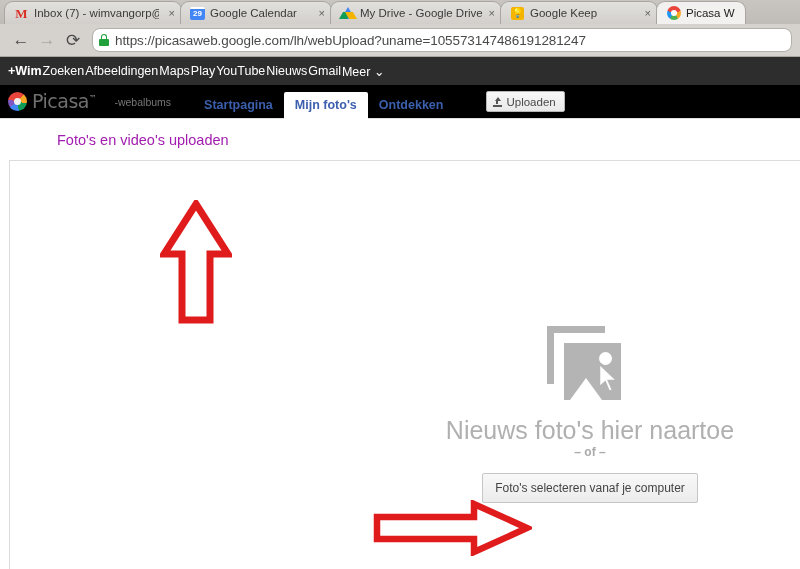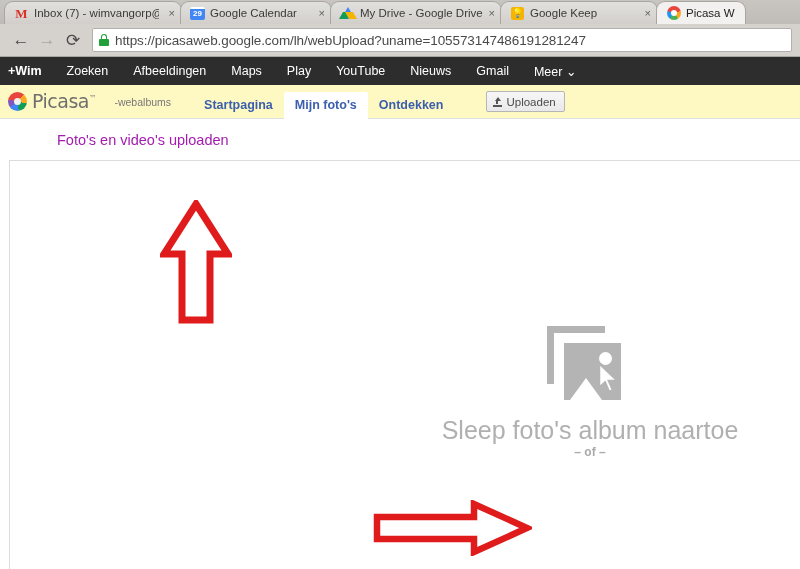--- a/index.html
+++ b/index.html
@@ -107,21 +107,21 @@
     cursor: pointer;
     color: #4a4a4a;
     user-select: none;
   }
   .nav-btn.disabled { color: #a8a5a1; }
   #omnibox {
     flex: 1;
     height: 24px;
     background: #ffffff;
     border: 1px solid #b4b1ad;
-    border-radius: 2px;
+    border-radius: 8px;
     margin-left: 6px;
     display: flex;
     align-items: center;
     padding: 0 6px;
     font-size: 13.5px;
     color: #444;
   }
   .lock-icon {
     width: 10px; height: 12px;
     position: relative;
@@ -132,31 +132,31 @@
   .lock-icon .shackle { position:absolute; top:0; left:2px; width:6px;height:6px; border:1.6px solid #22a03c; border-bottom:none; border-radius:3px 3px 0 0;}
   #url-text { letter-spacing: -0.1px; color:#4a4a4a; }
 
   
   #gbar {
     height: 28px;
     background: #2d2d2d;
     display: flex;
     align-items: center;
     padding-left: 8px;
-    gap: 25px;
+    gap: 1px;
     font-size: 12.5px;
     color: #ffffff;
   }
   #gbar a { color:#ffffff; text-decoration:none; cursor:pointer; white-space:nowrap;}
   #gbar a.plus { font-weight: bold; }
 
   
   #picasa-header {
     height: 34px;
-    background: #fef9c3;
+    background: #000000;
     border-bottom: 1px solid #e0e0e0;
     display: flex;
     align-items: center;
     padding-left: 8px;
     position: relative;
   }
   #picasa-logo-wrap { display:flex; align-items:center; gap:5px; }
   .shutter {
     width: 19px; height: 19px; border-radius:50%;
     position: relative; overflow:hidden;
@@ -409,22 +409,23 @@
       <div class="photo-icon">
         <span class="back"></span>
         <span class="front"></span>
         <span class="cursor">
           <svg width="22" height="32" viewBox="0 0 22 32">
             <polygon points="0,0 0,25 6,19.5 10,29 14,27 10,18 19,18" fill="#ffffff" stroke="#b4b4b4" stroke-width="2.5"></polygon>
           </svg>
         </span>
       </div>
     </div>
-    <div id="dz-text">Sleep foto's album naartoe</div>
+    <div id="dz-text">Nieuws foto's hier naartoe</div>
     <div id="dz-or">– of –</div>
+    <div id="select-btn">Foto's selecteren vanaf je computer</div>
   </div>
 
 </div>
 
 <div class="annot" id="arrow-up">
   <svg width="72" height="125" viewBox="0 0 72 125">
     <polygon points="36,4 68,54 50,54 50,120 22,120 22,54 4,54" fill="#ffffff" stroke="#e01b1b" stroke-width="7" stroke-linejoin="miter"></polygon>
   </svg>
 </div>
 

